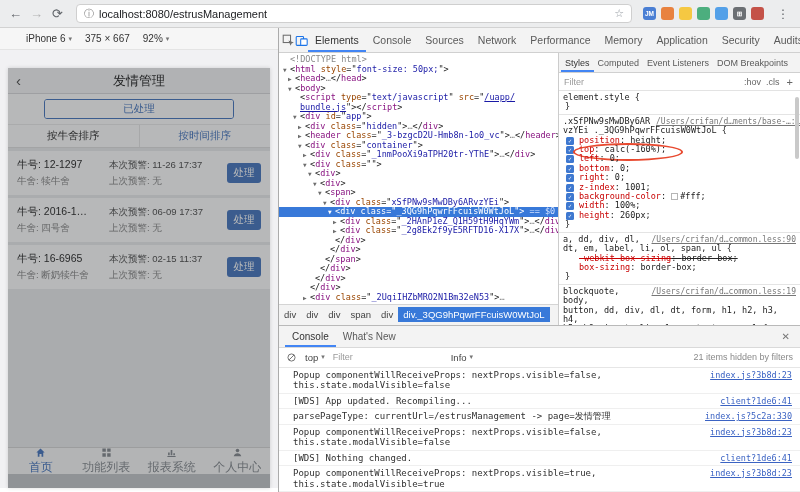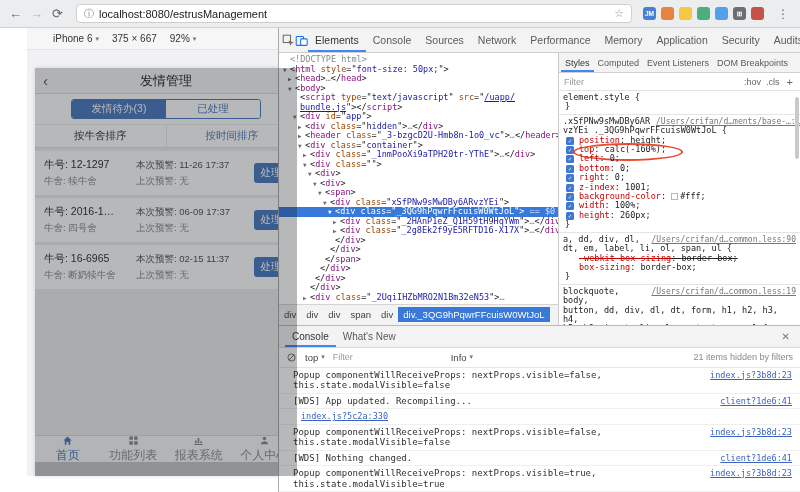--- a/index.html
+++ b/index.html
@@ -16,21 +16,21 @@
              display:flex; align-items:center; padding:0 7px; gap:5px; margin:0 5px; }
   .omni-info { color:#808080; font-size:10px; }
   .omni-url { flex:1; font-size:11px; color:#202124; white-space:nowrap; overflow:hidden; }
   .omni-star { color:#9aa0a6; font-size:11px; }
   .extbar { display:flex; align-items:center; gap:5px; }
   .ext { width:13px; height:13px; border-radius:3px; font-size:6.5px; font-weight:bold; color:#fff;
          display:flex; align-items:center; justify-content:center; }
   .menu-dots { color:#5f6368; font-size:12px; margin-left:4px; padding:0 3px; }
 
   
-  .left-pane { position:absolute; left:0; top:28px; width:278px; bottom:16px; background:#f1f1f3;margin-left:27px; }
+  .left-pane { position:absolute; left:0; top:28px; width:278px; bottom:4px; background:#f1f1f3; }
   .device-bar { height:22px; display:flex; align-items:center; gap:13px; padding:0 26px;
                 font-size:10px; color:#333; background:#f6f6f6; border-bottom:1px solid #e4e4e4; }
   .caret { font-size:7px; color:#757575; }
   .viewport { position:absolute; left:0; top:22px; right:0; bottom:0; }
   .app { position:absolute; left:8px; top:18px; width:262px; bottom:0; background:#eceef0;
          overflow:hidden; box-shadow:0 0 4px rgba(0,0,0,.15); }
   .app-header { height:26px; background:#f7f7f8; border-bottom:1px solid #dcdcdf; display:flex;
                 align-items:center; justify-content:center; font-size:13px; color:#2b2b2b; position:relative; }
   .back-ch { position:absolute; left:8px; font-size:15px; color:#555; line-height:1; }
   .seg-row { height:30px; background:#fff; display:flex; align-items:center; justify-content:center; }
@@ -173,21 +173,20 @@
       </span>
     </div>
     <div class="viewport">
       <div class="app">
         <div class="app-header">
           <span class="back-ch">‹</span>
           <span>发情管理</span>
         </div>
         <div class="seg-row">
           <div class="seg" id="seg-ctrl">
-              <div class="seg-item active">发情待办(3)</div>
               <div class="seg-item">已处理</div>
             </div>
         </div>
         <div class="sort-row">
           <div class="sort-cell">按牛舍排序</div>
           <div class="sort-cell right">按时间排序</div>
         </div>
         <div class="cow-list" id="cow-list">
             <div class="cow-item">
               <div class="cow-c1">
@@ -421,20 +420,21 @@
           <div class="crow">
             <span class="cmsg">Popup componentWillReceiveProps: nextProps.visible=false, 
 this.state.modalVisible=false</span>
             <span class="clink">index.js?3b8d:23</span>
           </div>
           <div class="crow">
             <span class="cmsg">[WDS] App updated. Recompiling...</span>
             <span class="clink">client?1de6:41</span>
           </div>
           <div class="crow">
+            <span class="cmsg">parsePageType: currentUrl=/estrusManagement -&gt; page=发情管理</span>
             <span class="clink">index.js?5c2a:330</span>
           </div>
           <div class="crow">
             <span class="cmsg">Popup componentWillReceiveProps: nextProps.visible=false, 
 this.state.modalVisible=false</span>
             <span class="clink">index.js?3b8d:23</span>
           </div>
           <div class="crow">
             <span class="cmsg">[WDS] Nothing changed.</span>
             <span class="clink">client?1de6:41</span>

